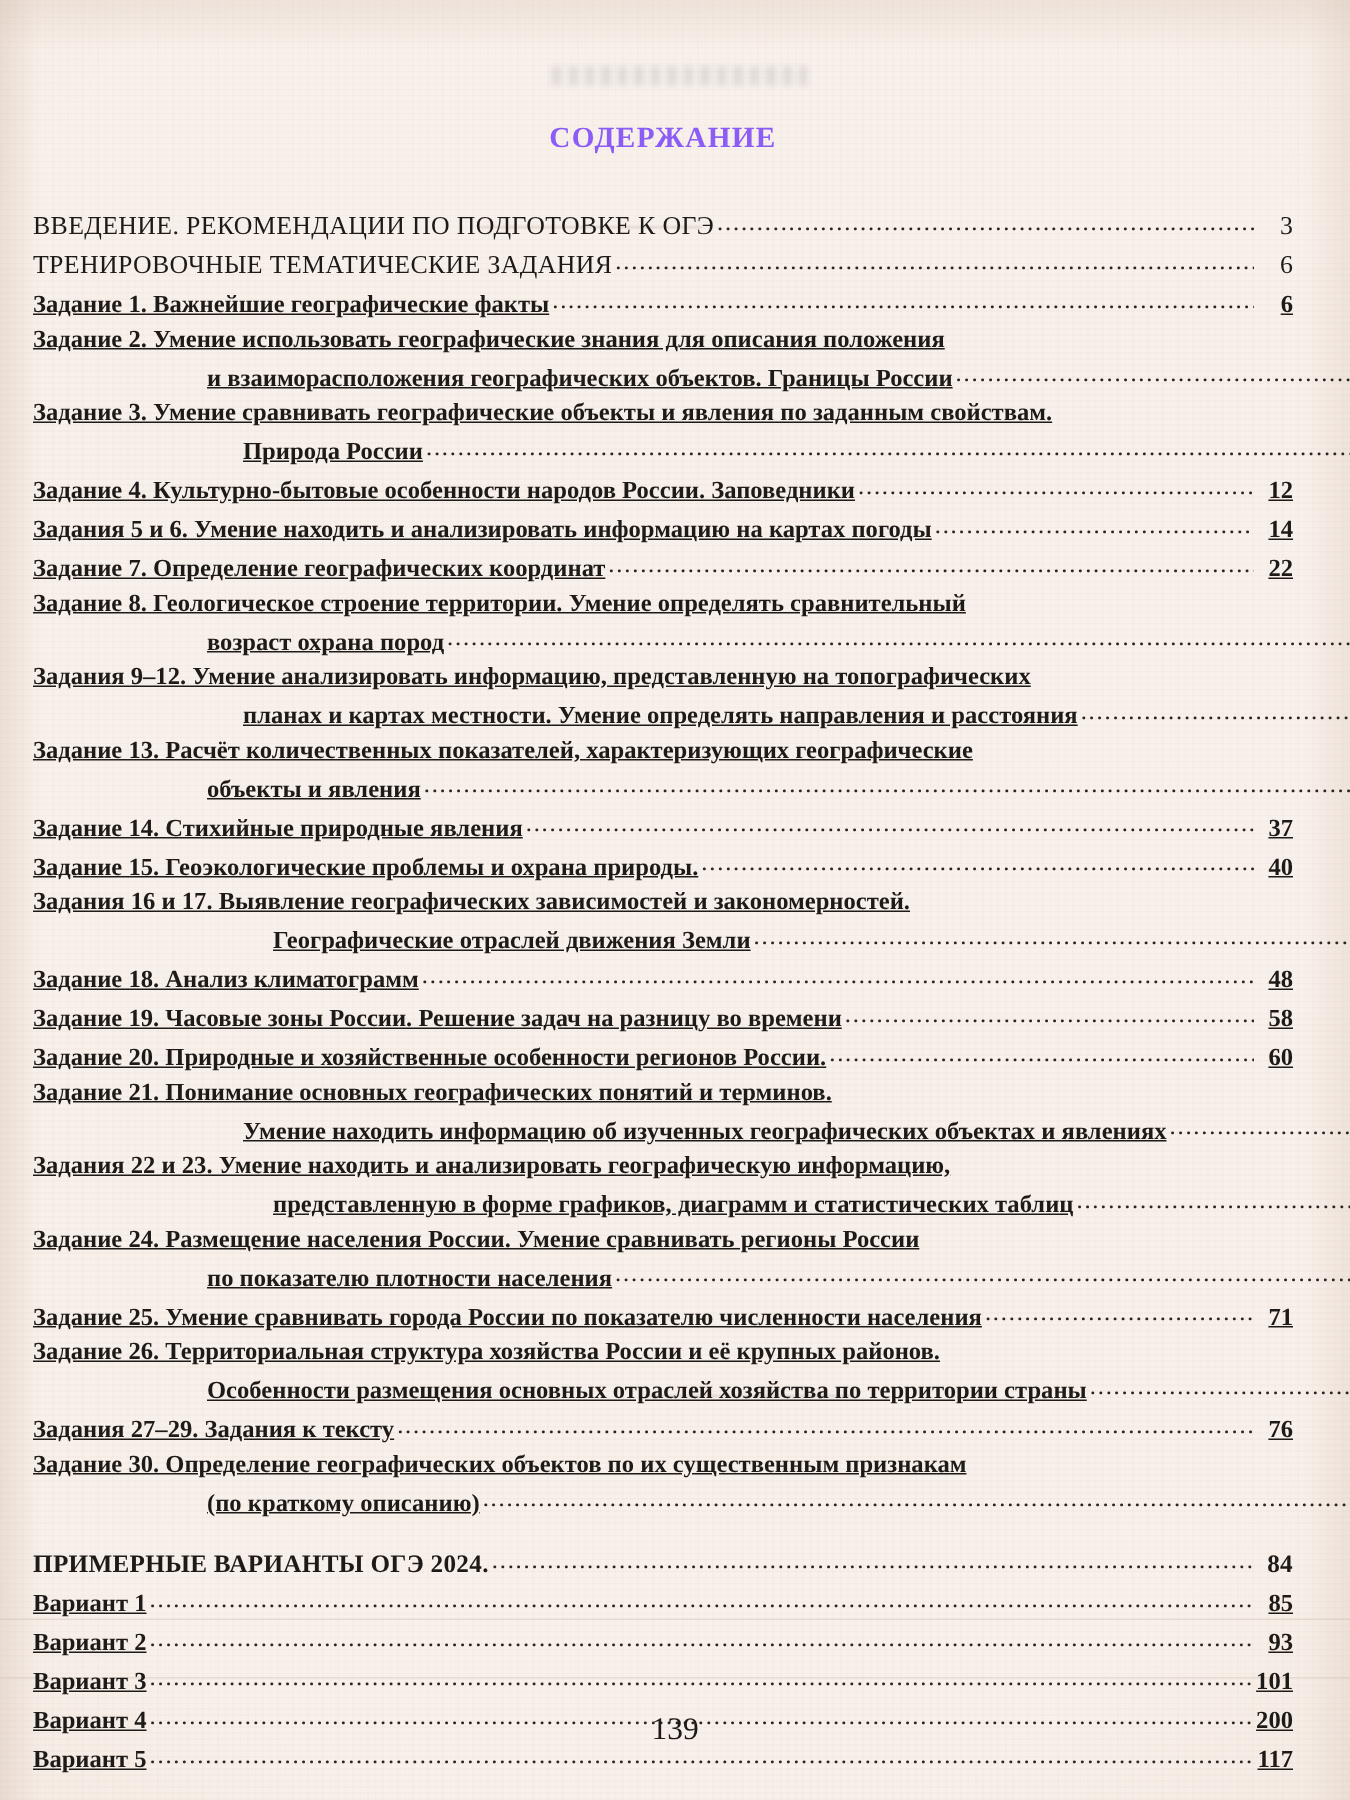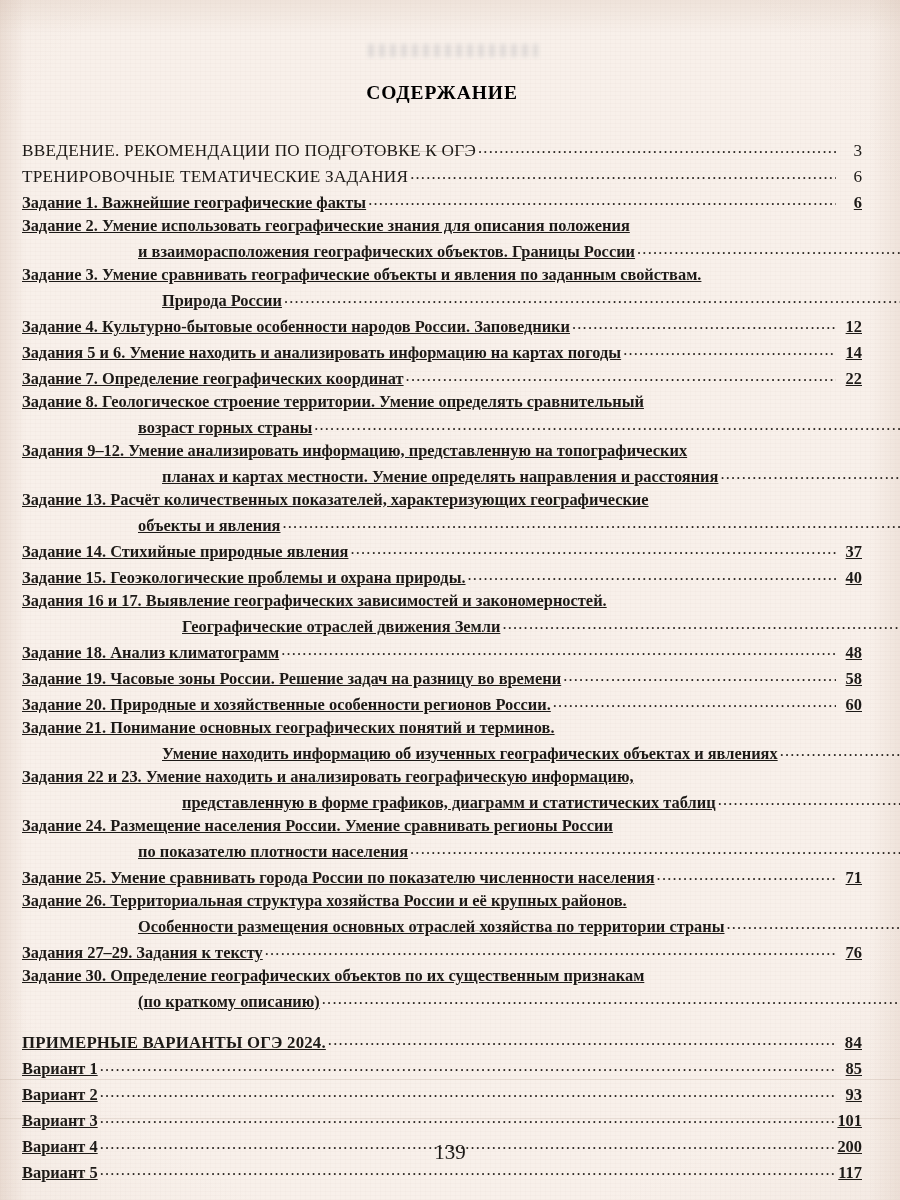--- a/index.html
+++ b/index.html
@@ -74,21 +74,21 @@
     padding: 0 38px 0 22px;
   }
 
   .page-title {
     text-align: center;
     font-weight: bold;
     font-size: 19.5px;
     letter-spacing: 0.9px;
     margin: 0;
     padding-top: 82px;
-    color: #000000;
+    color: #8b5cf6;
   }
 
   .toc {
     margin-top: 32px;
   }
 
   
   .entry {
     margin: 0;
   }
@@ -136,21 +136,20 @@
     letter-spacing: 0.25px;
   }
   .caps .pg { font-size: 17.2px; }
 
   .bold .txt, .bold .pg { font-weight: bold; text-decoration: underline; }
 
   .capsbold .txt, .capsbold .pg {
     font-weight: bold;
     font-size: 16.8px;
     letter-spacing: 0.2px;
-    text-decoration: underline;
   }
 
   
   .ind1 { padding-left: 116px; }
   .ind2 { padding-left: 140px; }
   .ind3 { padding-left: 160px; }
   .gap-md { height: 15px; }
 
   .folio {
     position: absolute;
@@ -236,21 +235,21 @@
           <span class="txt">Задание 7. Определение географических координат</span>
           <span class="leader"></span>
           <span class="pg">22</span>
         </div>
       </div>
       <div class="entry">
         <div class="tline bold nolead">
           <span class="txt">Задание 8. Геологическое строение территории. Умение определять сравнительный</span>
         </div>
         <div class="tline bold ind1">
-          <span class="txt">возраст горных страны</span>
+          <span class="txt">возраст охрана пород</span>
           <span class="leader"></span>
         </div>
       </div>
       <div class="entry">
         <div class="tline bold nolead">
           <span class="txt">Задания 9–12. Умение анализировать информацию, представленную на топографических</span>
         </div>
         <div class="tline bold ind2">
           <span class="txt">планах и картах местности. Умение определять направления и расстояния</span>
           <span class="leader"></span>

